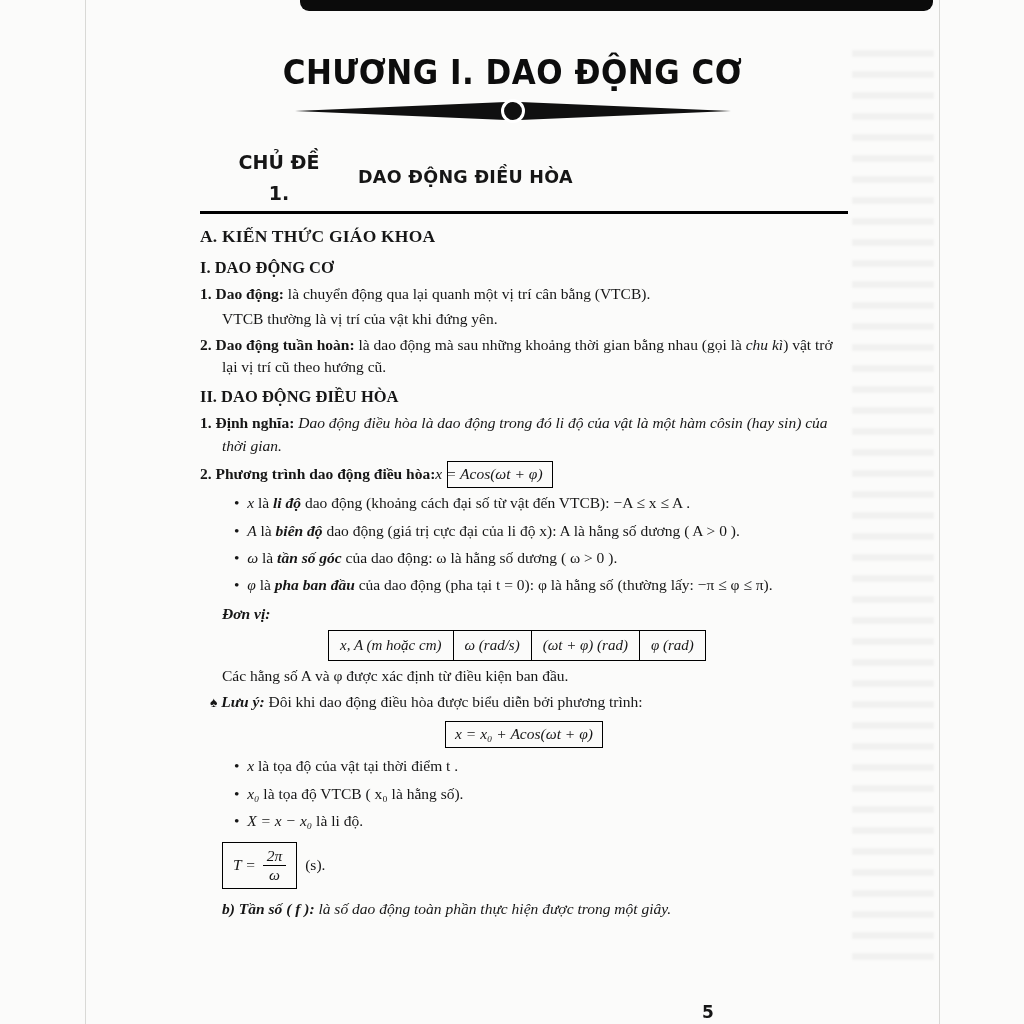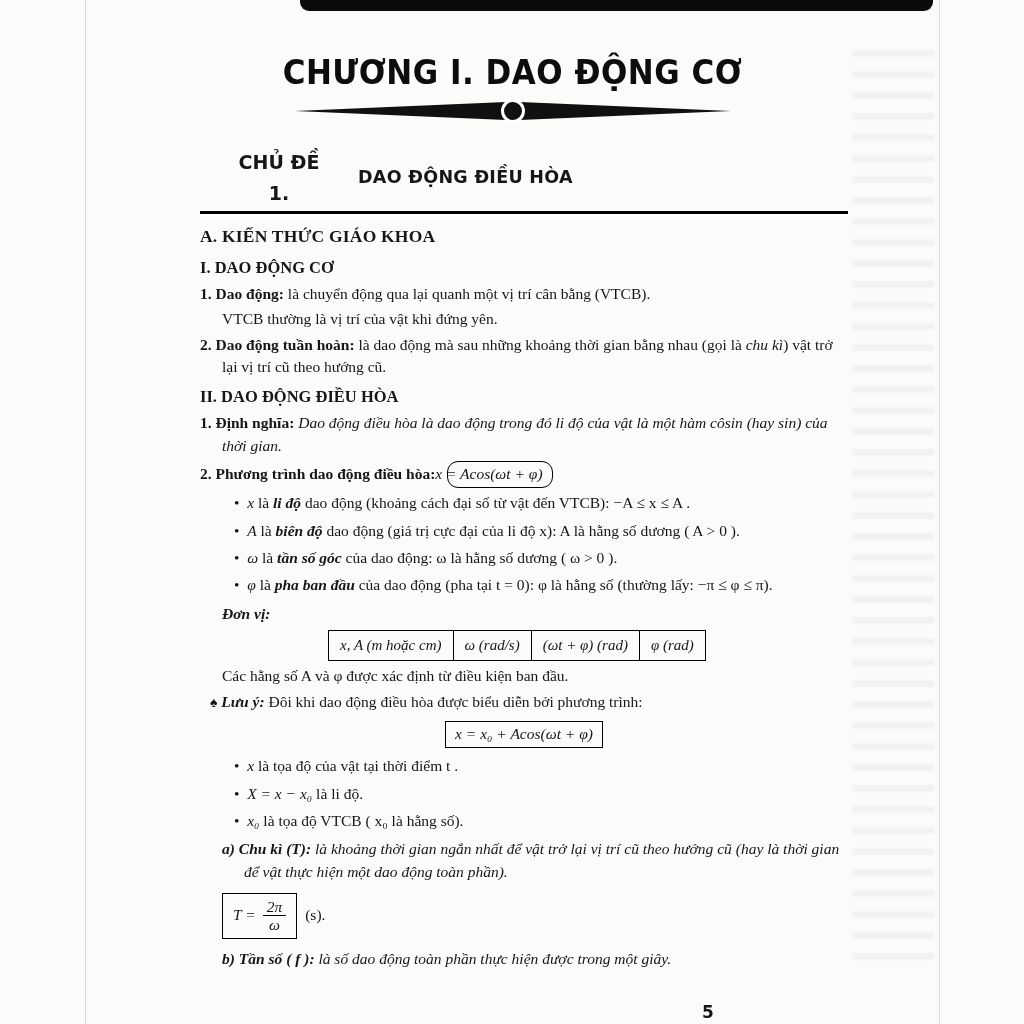--- a/index.html
+++ b/index.html
@@ -47,21 +47,21 @@
   .hang { padding-left:22px; text-indent:-22px; }
   .note { margin-left:22px; }
   .lead { font-weight:bold; }
   .bullet { margin-left:34px; padding-left:15px; text-indent:-15px; margin-top:4.5px; margin-bottom:4.5px; }
   .bullet::before { content:"\2022\00a0"; }
   .term { font-weight:bold; font-style:italic; }
   i.v { font-style:italic; }
 
   .fbox { display:inline-block; border:1.4px solid #000; padding:1px 9px; font-style:italic; }
   .center-line { text-align:center; margin:7px 0; }
-  .inline-gap { margin-left:8px;border-radius:11px; }
+  .inline-gap { margin-left:8px; }
 
   .unit-table { border-collapse:collapse; margin:4px 0 4px 128px; }
   .unit-table td { border:1.3px solid #000; padding:3px 11px; font-size:15px; text-align:center; font-style:italic; }
 
   .formula-row { display:flex; align-items:center; gap:8px; margin:9px 0 9px 22px; }
   .fbox-frac { display:inline-flex; align-items:center; gap:7px; border:1.4px solid #000; padding:4px 10px; font-style:italic; }
   .frac { display:inline-flex; flex-direction:column; text-align:center; line-height:1.15; }
   .frac .num { border-bottom:1.2px solid #000; padding:0 4px; }
   .frac .den { padding:0 4px; }
   .unit-label { font-style:normal; }
@@ -164,30 +164,27 @@
     </div>
 
     <div class="center-line">
       <span class="fbox">x = x₀ + Acos(ωt + φ)</span>
     </div>
 
     <div class="bullet">
       <i class="v">x</i><span> là tọa độ của vật tại thời điểm t .</span>
     </div>
     <div class="bullet">
+      <i class="v">x₀</i><span> là tọa độ VTCB ( x₀ là hằng số).</span>
+    </div>
+    <div class="bullet">
       <i class="v">X = x − x₀</i><span> là li độ.</span>
     </div>
-    <div class="bullet">
-      <i class="v">x₀</i><span> là tọa độ VTCB ( x₀ là hằng số).</span>
-    </div>
-
-
-    <div class="p note hang">
-      <span class="term">a) Chu kì (T):</span><i> là khoảng thời gian ngắn nhất để vật trở lại vị trí cũ theo hướng cũ (hay là thời gian để vật thực hiện một dao động toàn phần).</i>
-    </div>
+
+
 
     <div class="formula-row">
       <span class="fbox-frac">
         <span>T =</span>
         <span class="frac">
           <span class="num">2π</span>
           <span class="den">ω</span>
         </span>
       </span>
       <span class="unit-label">(s).</span>

